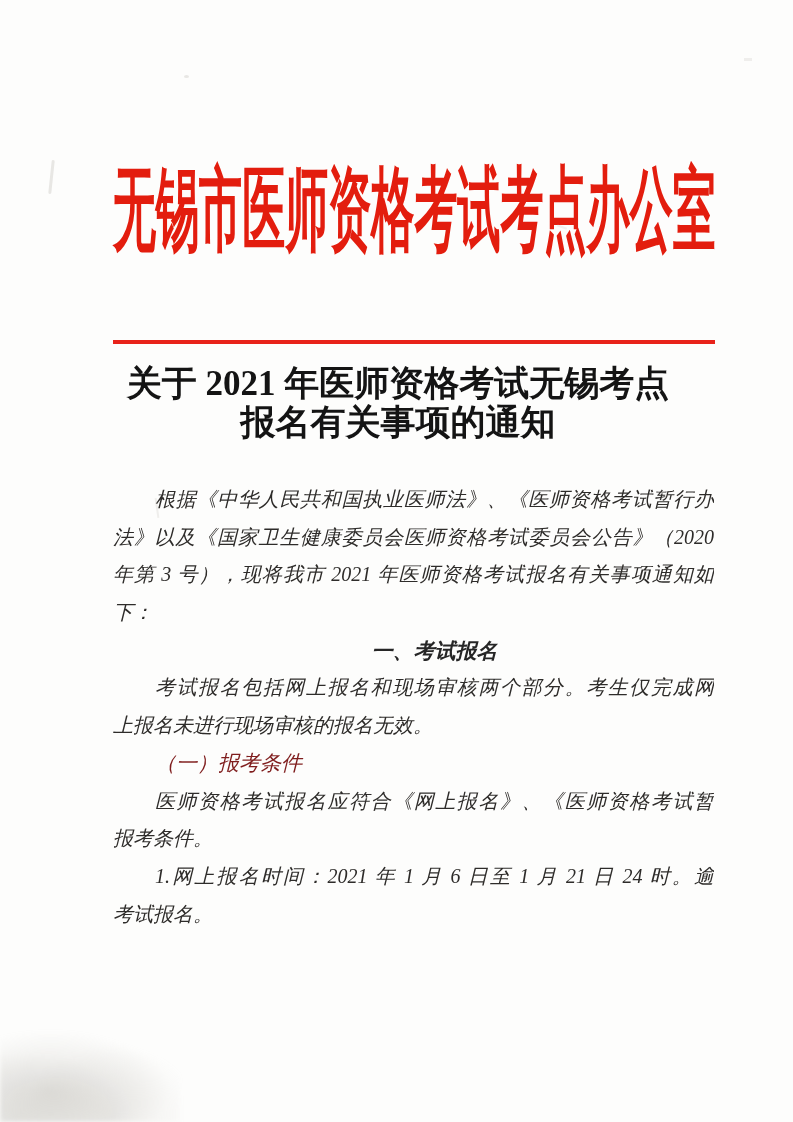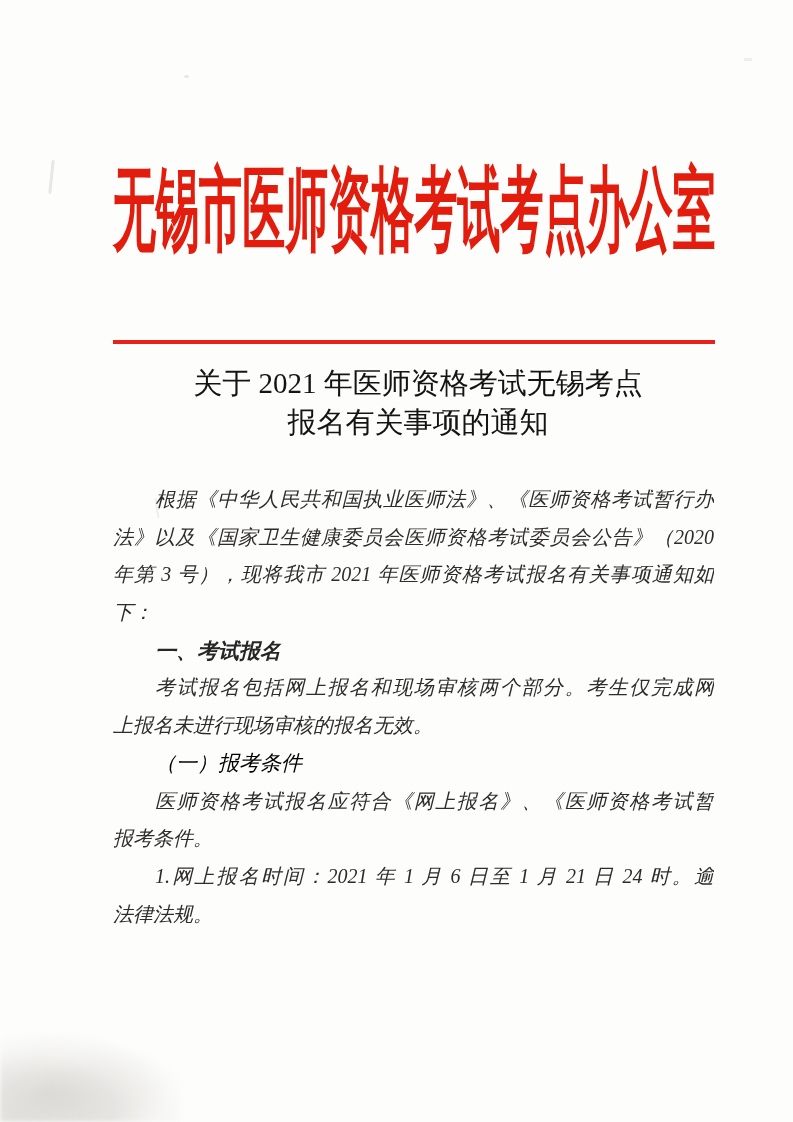--- a/index.html
+++ b/index.html
@@ -34,26 +34,26 @@
   .red-rule {
     position: absolute;
     left: 113px; top: 340px;
     width: 602px; height: 4px;
     background: var(--rule-red, #e8221a);
   }
 
   
   .doc-title {
     position: absolute;
-    left: 108px; top: 364px;
+    left: 88px; top: 364px;
     width: 620px;
     text-align: center;
-    font-weight: normal;
+    font-weight: bold;
     color: var(--title-ink, #141414);
-    font-size: 29px;
+    font-size: 35px;
     line-height: 39px;
   }
 
   
   .body-text {
     position: absolute;
     left: 113px; top: 481px;
     width: 601px;
     font-size: 20px;
     line-height: 37.7px;
@@ -65,24 +65,25 @@
     overflow: hidden;
     white-space: normal;
   }
   .j { text-align: justify; text-align-last: justify; }
   .ind { text-indent: 42px; }
   .h-hei {
     font-family: "Liberation Sans", "DejaVu Sans", sans-serif;
     font-weight: bold;
     font-size: 21px;
     color: #262626;
+    text-align: center;
   }
   .h-kai {
     font-size: 21px;
-    color: #000000;
+    color: #7f1d1d;
   }
 
   
   .noise-bottom-left {
     position: absolute;
     left: 0; top: 1025px;
     width: 180px; height: 97px;
     background:
       radial-gradient(ellipse at 28% 68%, rgba(176,173,166,0.32), rgba(255,255,255,0) 65%),
       radial-gradient(ellipse at 62% 92%, rgba(188,184,176,0.22), rgba(255,255,255,0) 55%),
@@ -116,21 +117,21 @@
     <div class="line j">法》以及《国家卫生健康委员会医师资格考试委员会公告》（2020</div>
     <div class="line j">年第 3 号），现将我市 2021 年医师资格考试报名有关事项通知如</div>
     <div class="line">下：</div>
     <div class="line ind h-hei">一、考试报名</div>
     <div class="line j ind">考试报名包括网上报名和现场审核两个部分。考生仅完成网</div>
     <div class="line">上报名未进行现场审核的报名无效。</div>
     <div class="line ind h-kai">（一）报考条件</div>
     <div class="line j ind">医师资格考试报名应符合《网上报名》、《医师资格考试暂</div>
     <div class="line">报考条件。</div>
     <div class="line j ind">1.网上报名时间：2021 年 1 月 6 日至 1 月 21 日 24 时。逾</div>
-    <div class="line">法律法规。</div>
+    <div class="line">考试报名。</div>
   </div>
 
   <div class="noise-bottom-left"></div>
   <div class="speck speck-a"></div>
   <div class="speck speck-b"></div>
   <div class="speck speck-c"></div>
   <div class="speck speck-d"></div>
   <div class="speck speck-e"></div>
 
 </div>

